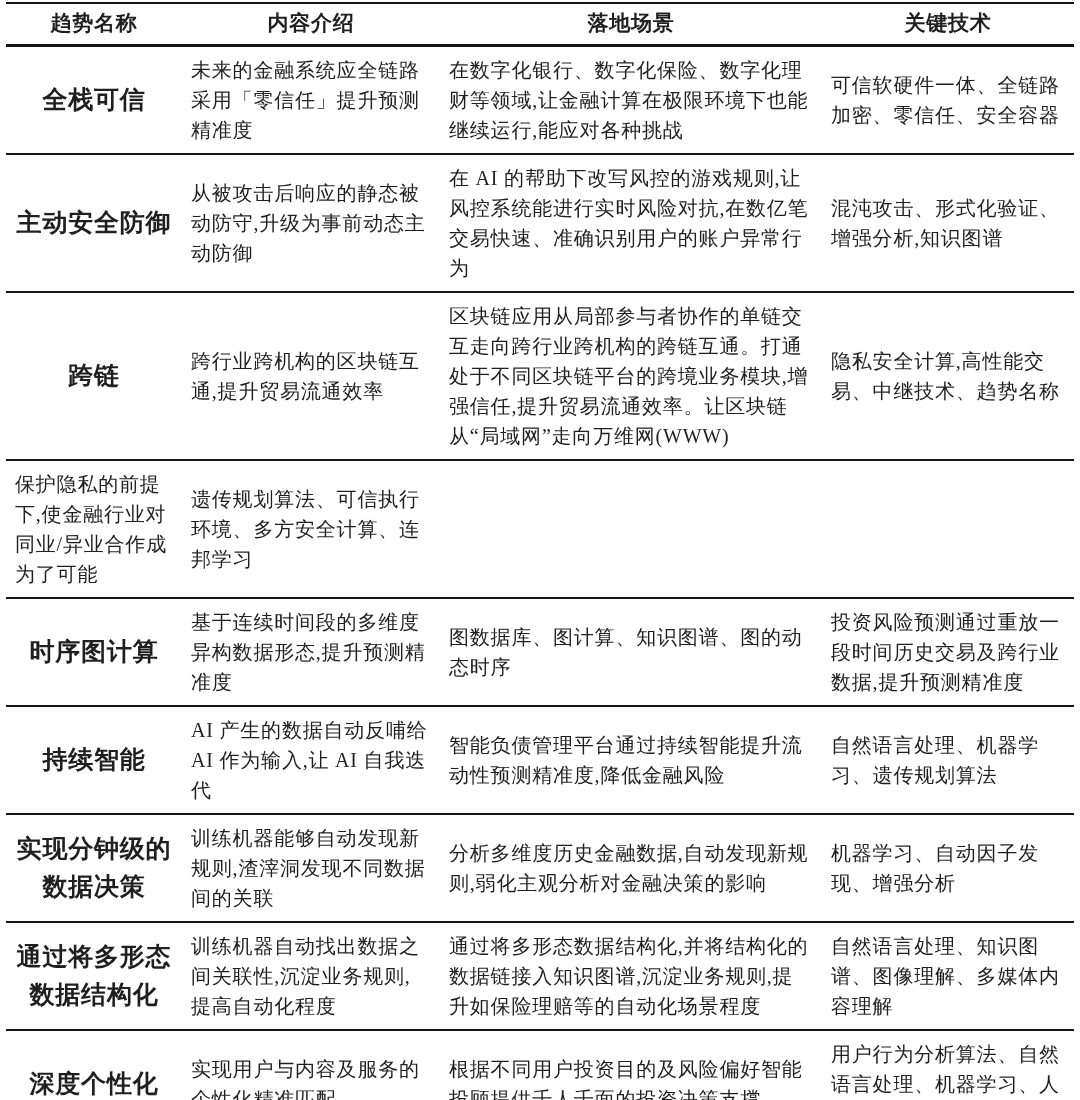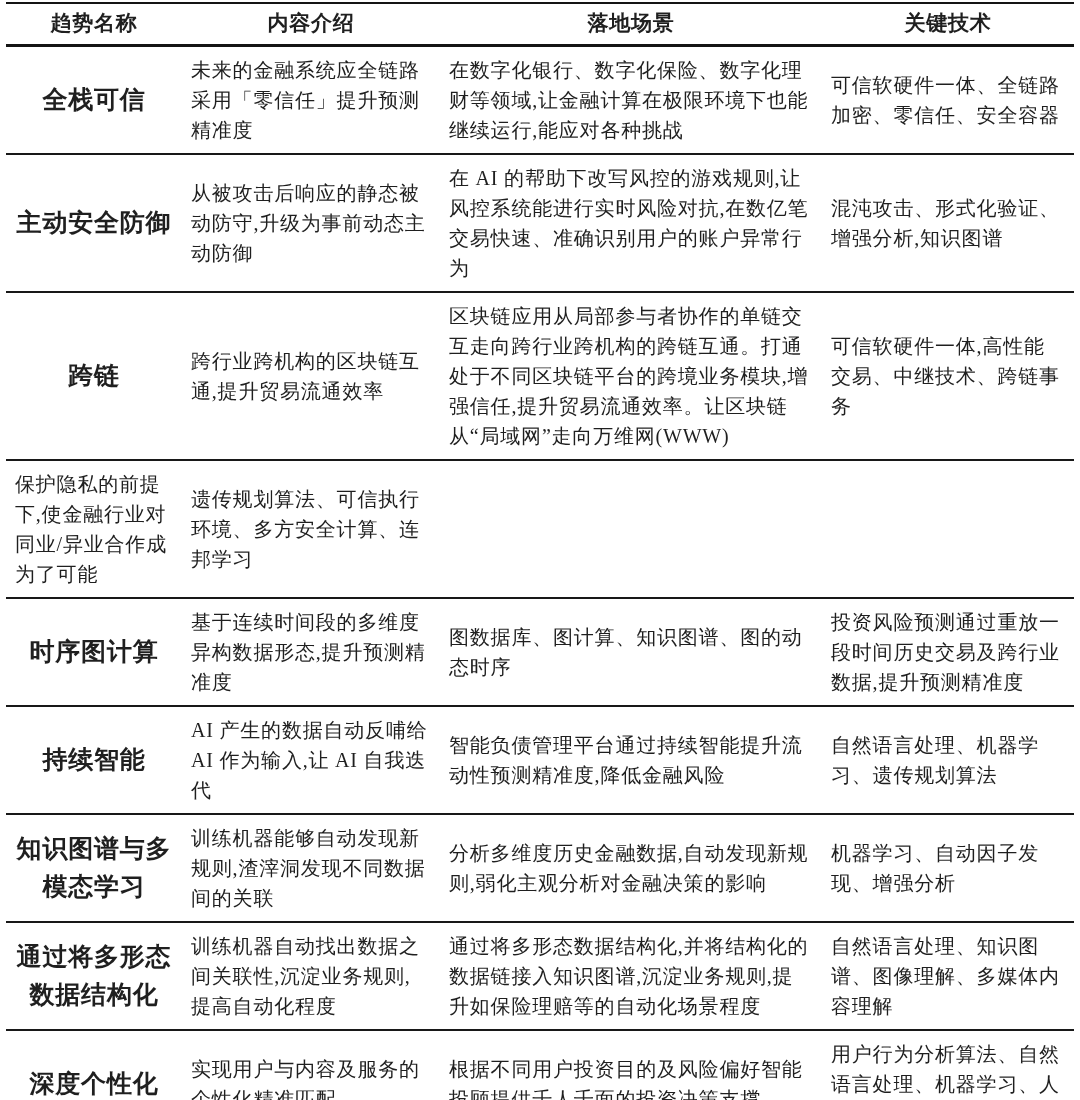--- a/index.html
+++ b/index.html
@@ -77,21 +77,21 @@
     <div class="cell name">主动安全防御</div>
     <div class="cell">从被攻击后响应的静态被动防守,升级为事前动态主动防御</div>
     <div class="cell">在 AI 的帮助下改写风控的游戏规则,让风控系统能进行实时风险对抗,在数亿笔交易快速、准确识别用户的账户异常行为</div>
     <div class="cell">混沌攻击、形式化验证、增强分析,知识图谱</div>
   </div>
 
   <div class="row data-row" style="min-height:158px">
     <div class="cell name">跨链</div>
     <div class="cell">跨行业跨机构的区块链互通,提升贸易流通效率</div>
     <div class="cell">区块链应用从局部参与者协作的单链交互走向跨行业跨机构的跨链互通。打通处于不同区块链平台的跨境业务模块,增强信任,提升贸易流通效率。让区块链从“局域网”走向万维网(WWW)</div>
-    <div class="cell">可信软硬件一体,高性能交易、中继技术、跨链事务</div>
+    <div class="cell">隐私安全计算,高性能交易、中继技术、趋势名称</div>
   </div>
 
   <div class="row data-row" style="min-height:92px">
     <div class="cell">保护隐私的前提下,使金融行业对同业/异业合作成为了可能</div>
     <div class="cell">遗传规划算法、可信执行环境、多方安全计算、连邦学习</div>
   </div>
 
   <div class="row data-row" style="min-height:88px">
     <div class="cell name">时序图计算</div>
     <div class="cell">基于连续时间段的多维度异构数据形态,提升预测精准度</div>
@@ -100,21 +100,21 @@
   </div>
 
   <div class="row data-row" style="min-height:82px">
     <div class="cell name">持续智能</div>
     <div class="cell">AI 产生的数据自动反哺给 AI 作为输入,让 AI 自我迭代</div>
     <div class="cell">智能负债管理平台通过持续智能提升流动性预测精准度,降低金融风险</div>
     <div class="cell">自然语言处理、机器学习、遗传规划算法</div>
   </div>
 
   <div class="row data-row" style="min-height:88px">
-    <div class="cell name">知识图谱与多模态学习</div>
+    <div class="cell name">实现分钟级的数据决策</div>
     <div class="cell">训练机器能够自动发现新规则,渣滓洞发现不同数据间的关联</div>
     <div class="cell">分析多维度历史金融数据,自动发现新规则,弱化主观分析对金融决策的影响</div>
     <div class="cell">机器学习、自动因子发现、增强分析</div>
   </div>
 
   <div class="row data-row" style="min-height:101px">
     <div class="cell name">通过将多形态数据结构化</div>
     <div class="cell">训练机器自动找出数据之间关联性,沉淀业务规则,提高自动化程度</div>
     <div class="cell">通过将多形态数据结构化,并将结构化的数据链接入知识图谱,沉淀业务规则,提升如保险理赔等的自动化场景程度</div>
     <div class="cell">自然语言处理、知识图谱、图像理解、多媒体内容理解</div>

